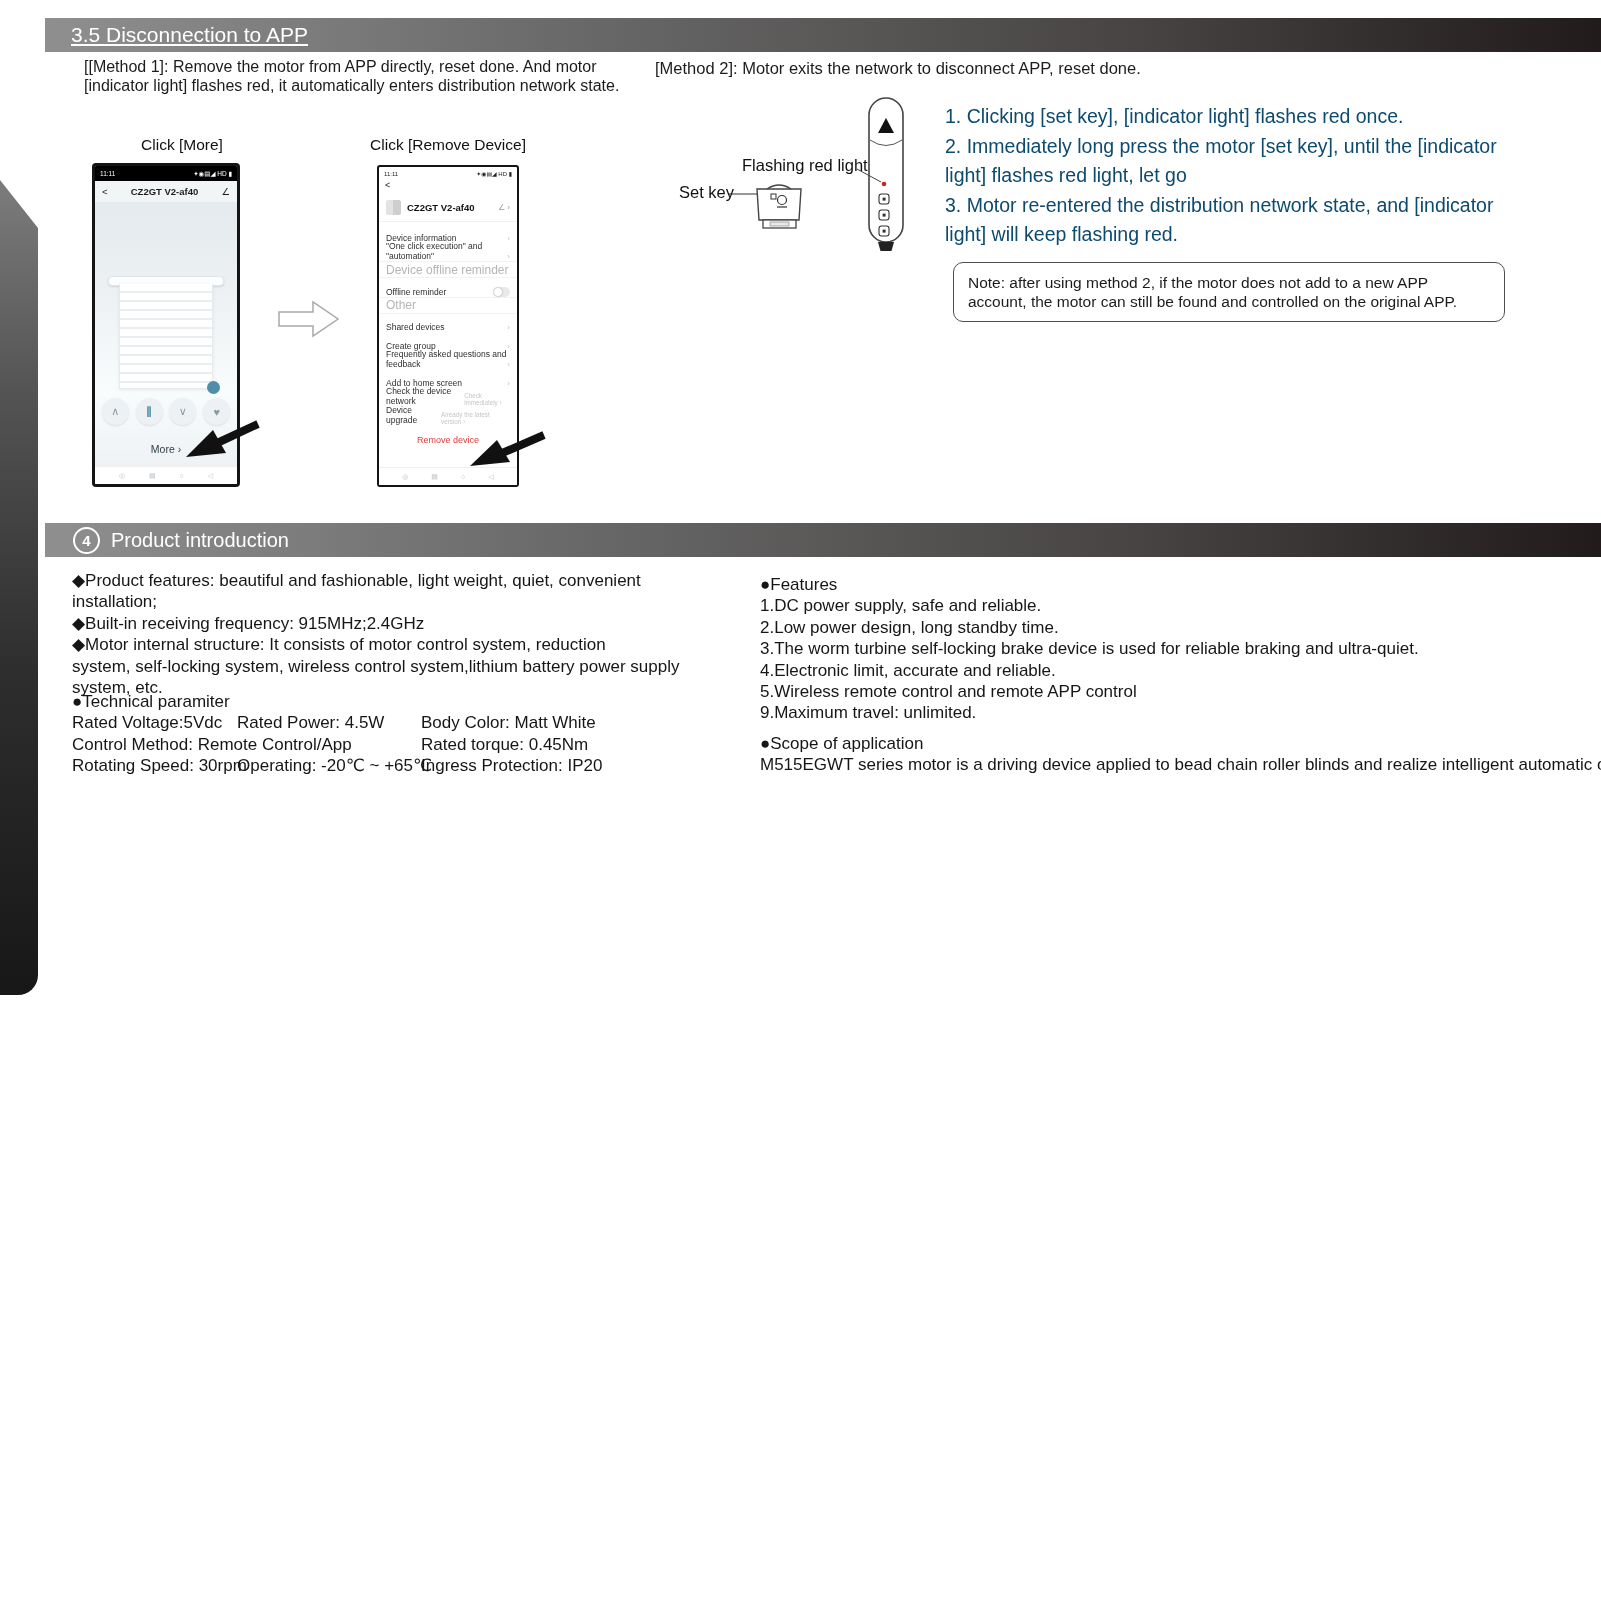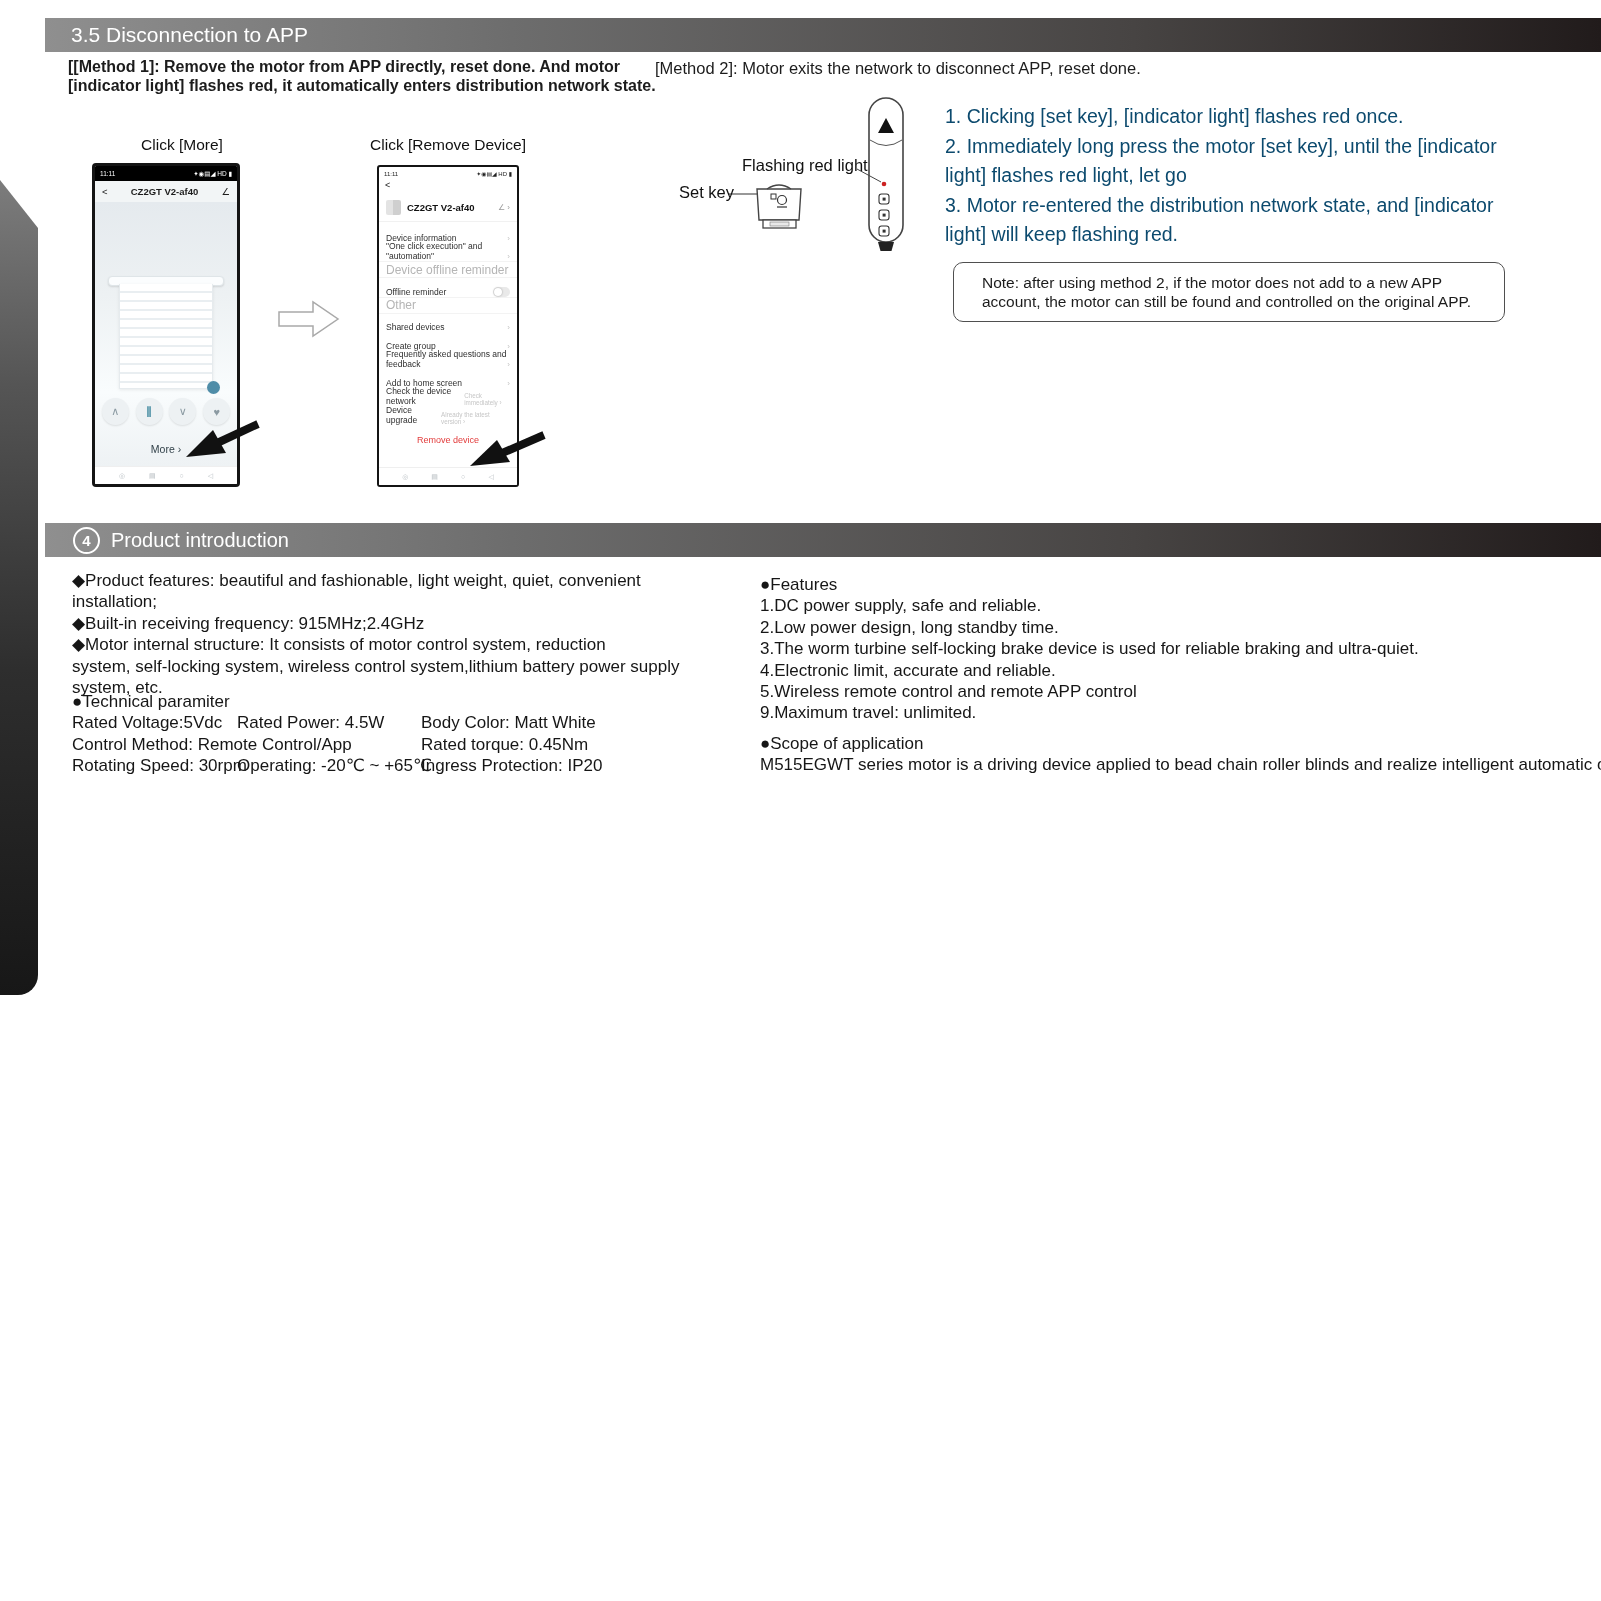--- a/index.html
+++ b/index.html
@@ -10,39 +10,39 @@
     color:#1c1c1c;
   }
   .abs{position:absolute;}
 
   
   .secbar{
     left:45px;right:0;height:34px;
     background:linear-gradient(90deg,#8f8f8f 0%,#6d6d6d 30%,#474443 70%,#211b1b 100%);
     color:#ffffff;display:flex;align-items:center;
   }
-  #secbar1{top:18px;font-size:21px;padding-left:26px;}
+  #secbar1{top:18px;font-size:21px;padding-left:26px;text-decoration:underline;}
   #secbar2{top:523px;font-size:20px;padding-left:28px;gap:11px;}
   .circled-num{
     width:23px;height:23px;border:2.4px solid #fff;border-radius:50%;
     display:flex;align-items:center;justify-content:center;
     font-size:15px;font-weight:bold;flex:0 0 auto;
   }
 
   
   #leftshape{
     left:0;top:180px;width:38px;height:815px;
     background:linear-gradient(180deg,#7c7c7c 0%,#555 25%,#2e2e2e 60%,#171717 100%);
     clip-path:polygon(0 0,100% 48px,100% 100%,0 100%);
     border-bottom-right-radius:20px;
   }
 
   
   .doc-text{font-size:16px;line-height:18.5px;color:#1c1c1c;}
-  #m1text{left:68px;top:58px;width:600px;font-weight:bold;}
+  #m1text{left:84px;top:58px;width:600px;}
   #m2title{left:655px;top:59px;font-size:16.5px;}
   .caption{font-size:15.5px;text-align:center;color:#111;}
   #p1caption{left:104px;top:136px;width:156px;}
   #p2caption{left:368px;top:136px;width:160px;}
 
   
   #phone1{
     left:92px;top:163px;width:148px;height:324px;
     border:3px solid #141414;border-radius:4px;background:#fff;
     display:flex;flex-direction:column;box-sizing:border-box;overflow:hidden;
@@ -100,21 +100,21 @@
     font-size:9px;color:#e23b3b;}
 
   
   .diag-label{font-size:16.5px;color:#111;}
   #lbl-flashing{left:742px;top:156px;}
   #lbl-setkey{left:679px;top:183px;}
   #steps{left:945px;top:102px;width:582px;}
   #steps .step{font-size:19.5px;line-height:29.5px;color:#0c4a6e;}
   #notebox{
     left:953px;top:262px;width:552px;box-sizing:border-box;
-    border:1.5px solid #4f4f4f;border-radius:10px;padding:10px 28px;
+    border:1.5px solid #4f4f4f;border-radius:10px;padding:10px 14px;
     font-size:15.5px;line-height:19px;color:#1c1c1c;background:#fff;
   }
 
   
   .col-text{font-size:17px;line-height:21.4px;color:#161616;margin-top:14px;}
   #intro{left:72px;top:556px;width:660px;}
   #tech{left:72px;top:677px;}
   .tech-row{display:flex;white-space:nowrap;}
   .tech-row .c1{width:165px;flex:0 0 auto;}
   .tech-row .c1w{width:349px;flex:0 0 auto;}

